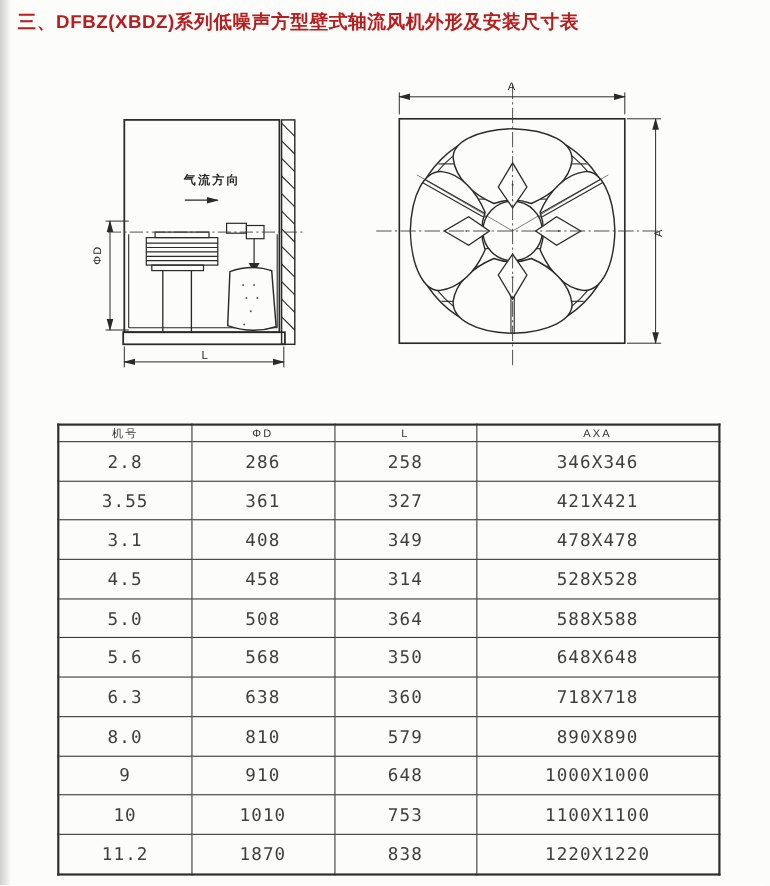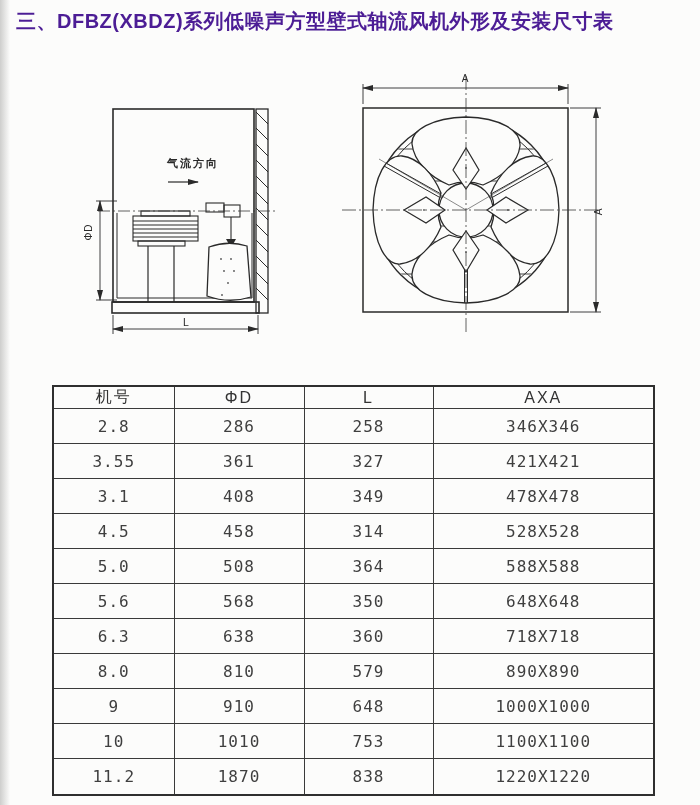--- a/index.html
+++ b/index.html
@@ -13,21 +13,21 @@
   }
   
   .page::before{
     content:"";
     position:absolute; left:0; top:0; bottom:0; width:10px;
     background:linear-gradient(90deg, rgba(120,120,118,.35), rgba(120,120,118,0));
     z-index:5; pointer-events:none;
   }
   .title{
     position:absolute; left:16px; top:8px;
-    font-size:20px; font-weight:700; color:#4c1d95;
+    font-size:17px; font-weight:700; color:#b91c1c;
     letter-spacing:.5px; white-space:nowrap;text-align:right;
   }
   svg.drawings{
     position:absolute; left:0; top:0;
     width:700px; height:805px;
     z-index:1; pointer-events:none;
   }
   .tbl-wrap{
     position:absolute; left:52px; top:385px; width:601px; height:411px; z-index:2;
   }
@@ -38,21 +38,21 @@
   table.dims th, table.dims td{
     border:1px solid #3a3a3a;
     text-align:center; vertical-align:middle;
     color:#3f3f3f;
     font-family:"DejaVu Sans Mono", monospace;
     font-size:16px; letter-spacing:1px;
     padding:0;
   }
   table.dims th{
     font-family:"Liberation Sans", sans-serif;
-    font-weight:500; font-size:16px; color:#333;
+    font-weight:500; font-size:10px; color:#333;
     letter-spacing:2px;
   }
   table.dims { border:2px solid #2f2f2f; }
   col.c1{width:121px;} col.c2{width:130px;} col.c3{width:129px;} col.c4{width:221px;}
   .dwg-text{ font-family:"Liberation Sans", sans-serif; fill:#2a2a2a; }
 </style>
 </head>
 <body>
 
 <div class="page">

